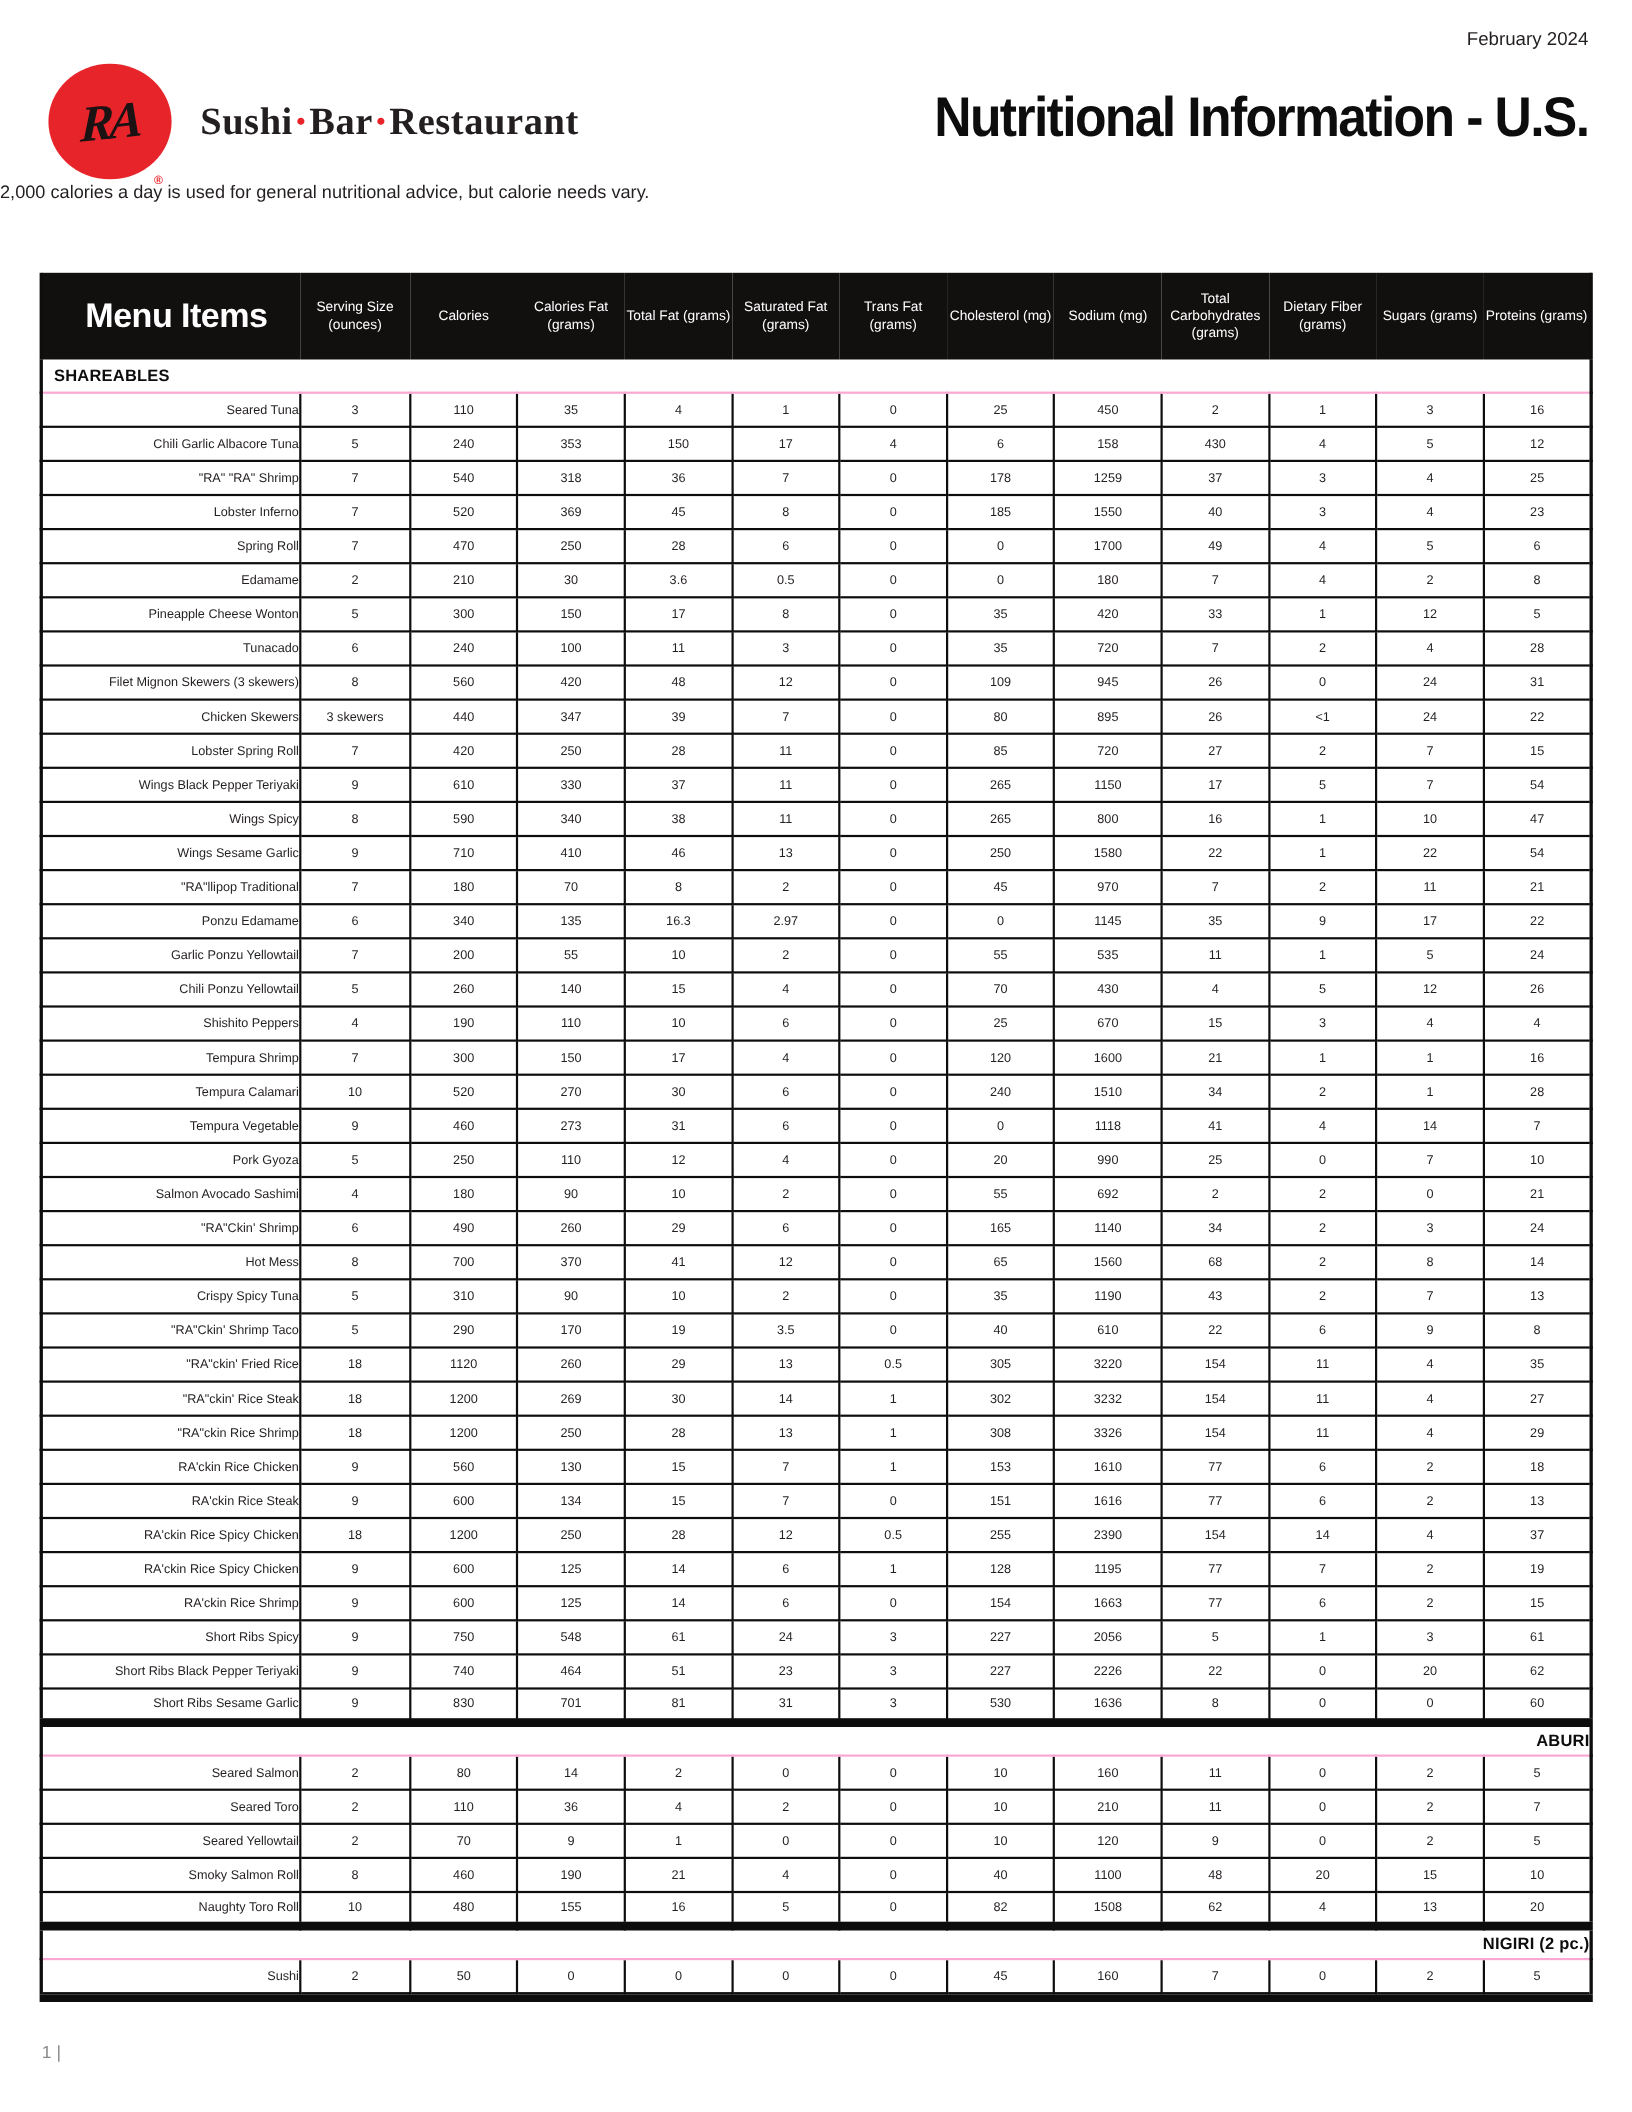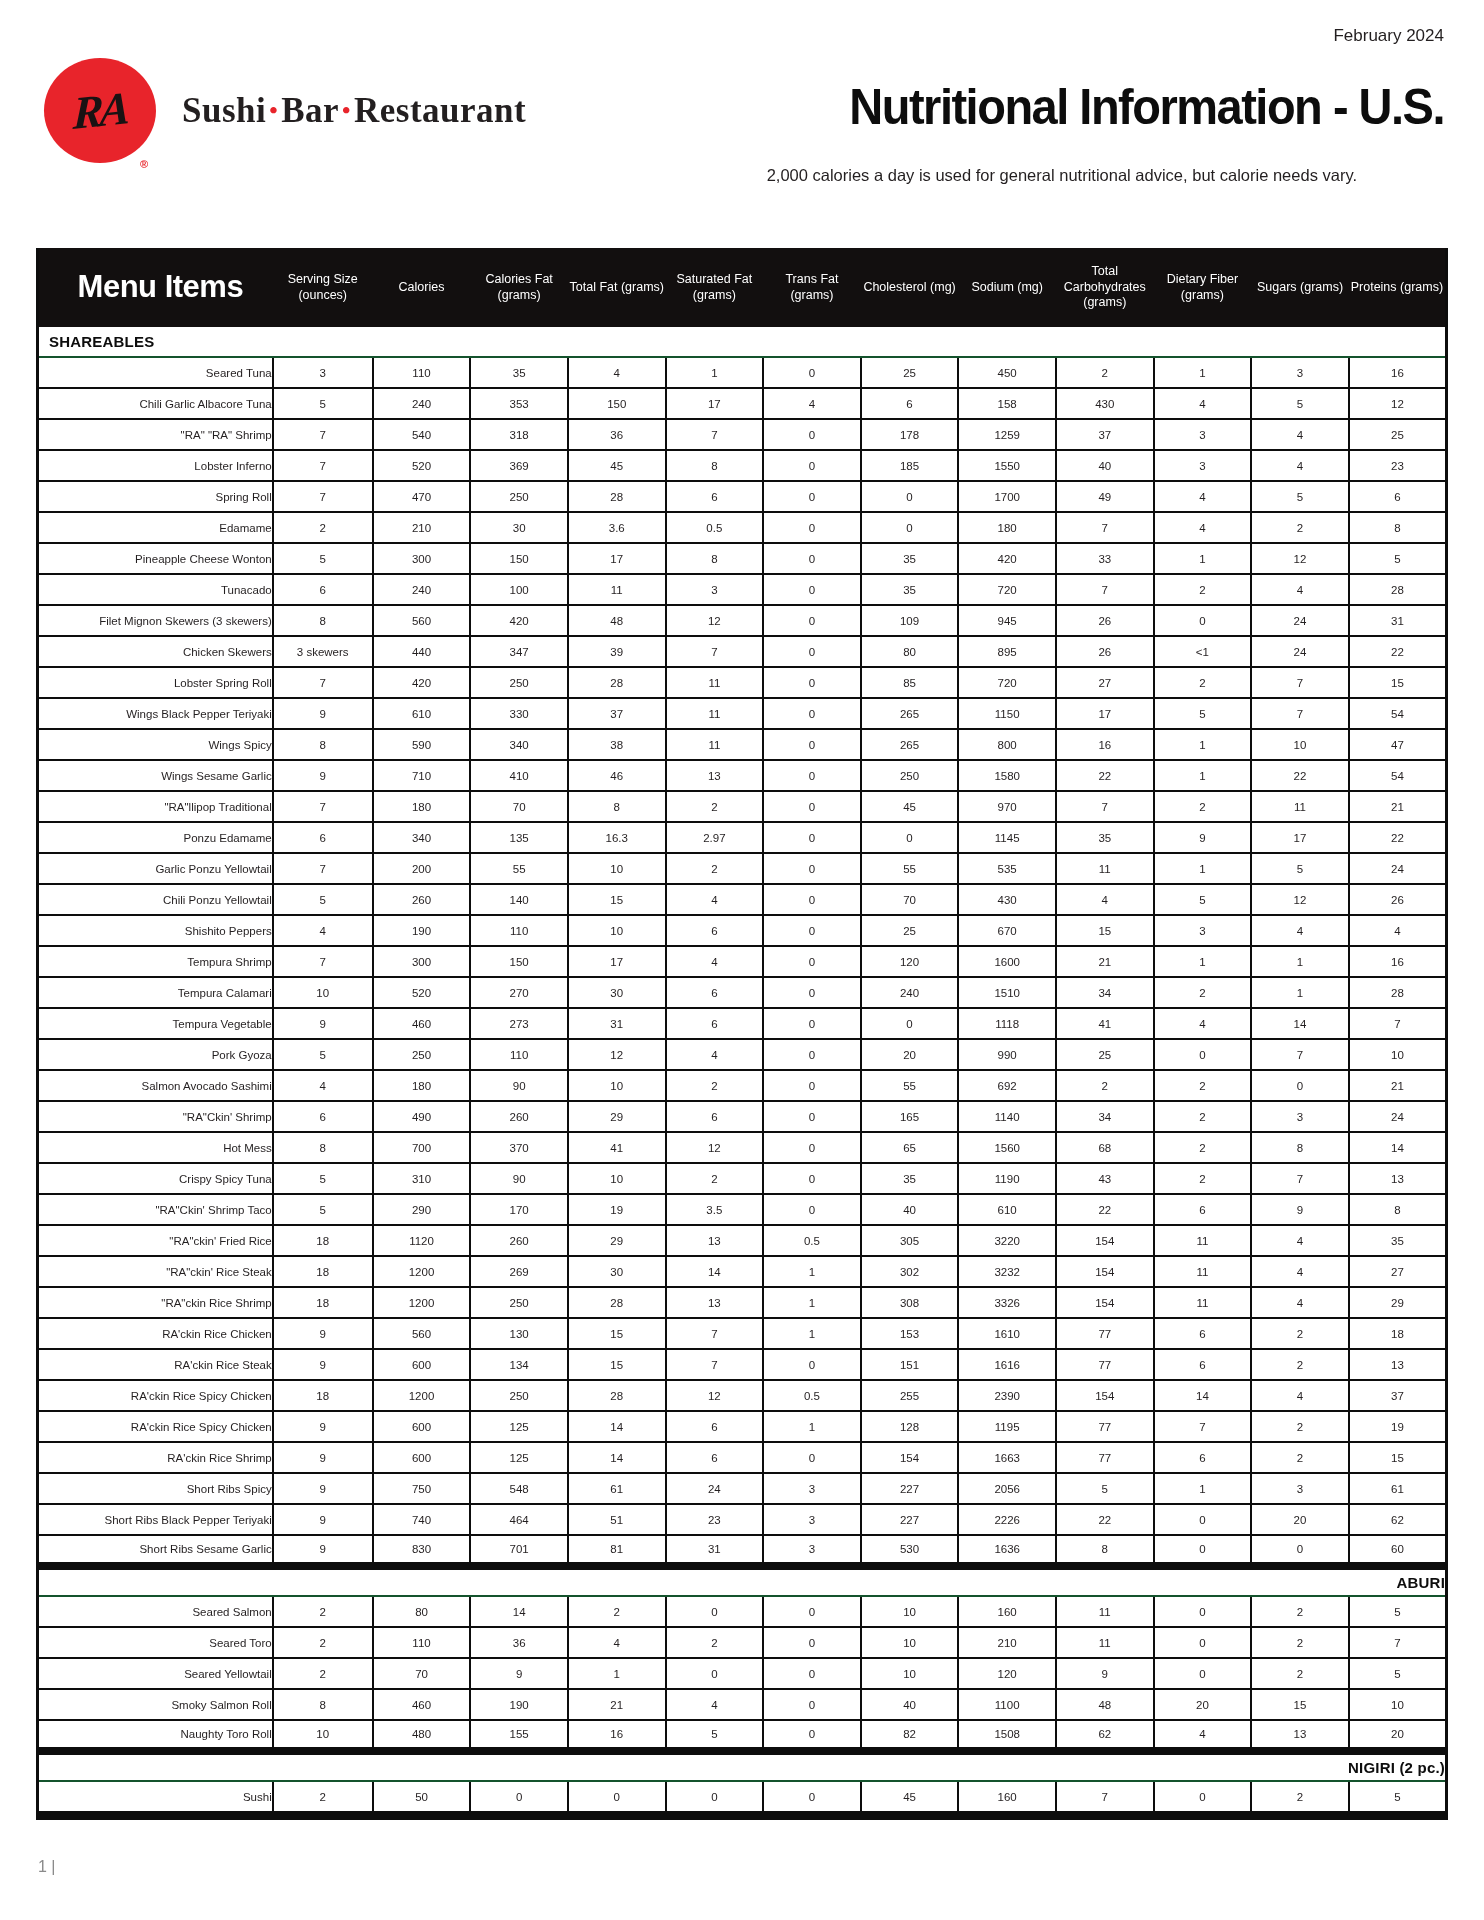--- a/index.html
+++ b/index.html
@@ -44,21 +44,21 @@
   .doc-title {
     position: absolute; top: 76px; right: 40px;
     font-size: 47px; font-weight: 900; color: #0d0d0d;
     letter-spacing: -1.5px;
     transform: scaleY(1.08);
     transform-origin: top right;
     font-family: "Liberation Sans", sans-serif;
   }
   .disclaimer {
     position: absolute; top: 166px; left: 0; right: 127px;
-    text-align: right; font-size: 16.5px; color: #231f20;
+    text-align: left; font-size: 16.5px; color: #231f20;
   }
   .table-wrap {
     position: absolute; top: 248px; left: 36px; width: 1412px;
     border-bottom: 7px solid #0d0d0d;
   }
   table {
     width: 100%; border-collapse: collapse; table-layout: fixed;
     border-left: 3px solid #0d0d0d; border-right: 3px solid #0d0d0d;
   }
   thead th {
@@ -68,21 +68,21 @@
     padding: 2px 1px;
   }
   thead th.menu-items {
     text-align: center; padding-left: 10px;
     font-size: 31px; font-weight: 900; letter-spacing: -0.5px;
   }
   tr.section-row td {
     background: #ffffff; color: #0d0d0d;
     font-weight: bold; font-size: 15px;
     height: 30px; padding-left: 10px;
-    border-bottom: 2px solid #14532d;
+    border-bottom: 2px solid #f9a8d4;
     letter-spacing: 0.2px;
   }
   tr.section-row.thick-top td { border-top: 8px solid #0d0d0d; text-align: right; }
   td.item-name {
     text-align: right; padding-left: 10px;
     font-size: 11.5px; color: #231f20;
     border: 2px solid #0d0d0d; height: 31px;
   }
   td.val {
     text-align: center; font-size: 11.5px; color: #231f20;

